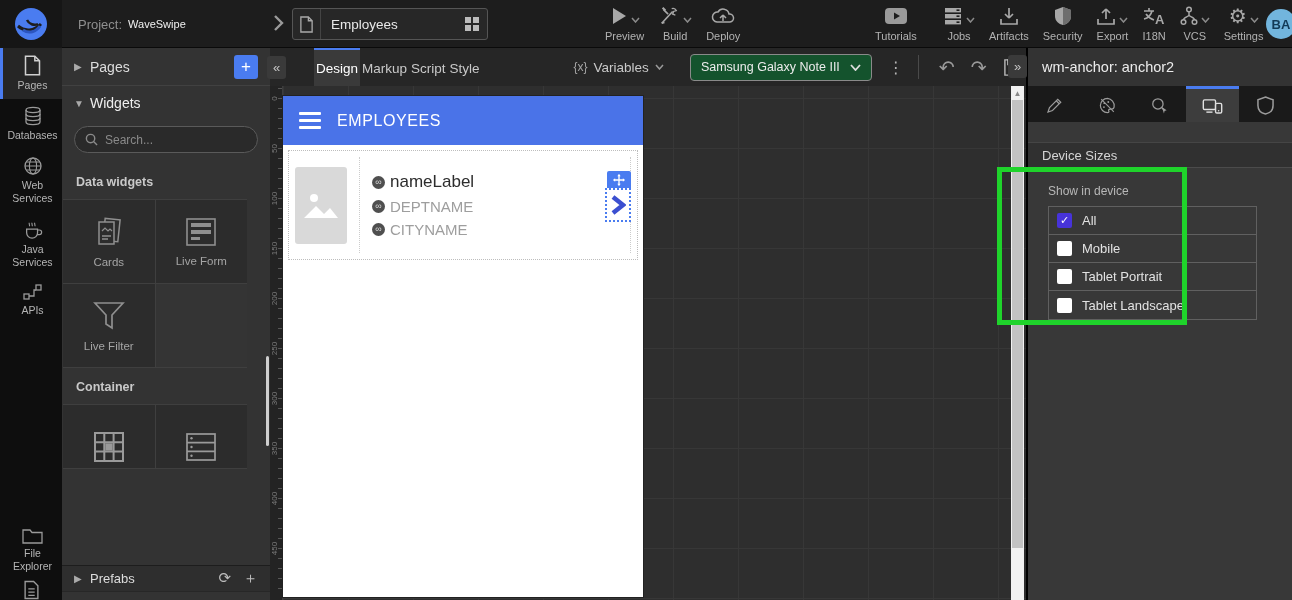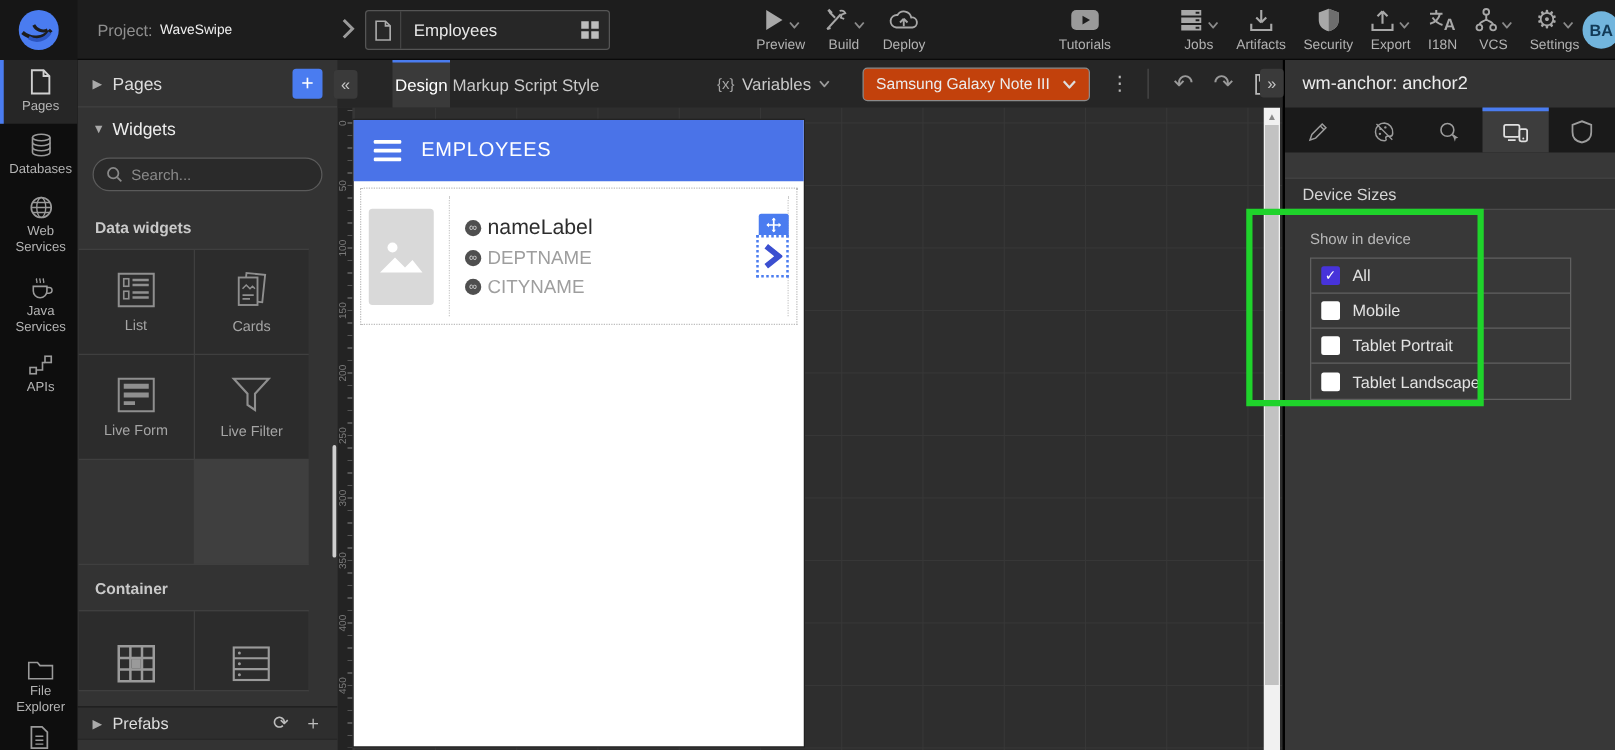--- a/index.html
+++ b/index.html
@@ -57,21 +57,21 @@
   .lp-scroll { position:absolute; right:1px; top:308px; width:3px; height:90px; background:#cfcfcf; border-radius:2px; }
 
   
   .toolbar2 { position:absolute; left:270px; top:48px; width:756px; height:38px; background:#262626; display:flex; align-items:center; z-index:15; }
   .collapse-btn { width:19px; height:23px; background:#3a3a3a; border-radius:3px; color:#c5c5c5; font-size:13px; display:flex; align-items:center; justify-content:center; margin-left:-3px; cursor:pointer; }
   .t2-tabs { display:flex; height:38px; margin-left:28px; }
   .t2-tab { padding:0 2px; display:flex; align-items:center; color:#c9c9c9; font-size:13.5px; cursor:pointer; border-top:2px solid transparent; }
   .t2-tab.active { background:#3a3a3a; color:#fff; border-top:2px solid #4a7cf0; }
   .vars-btn { margin-left:92px; display:flex; align-items:center; gap:6px; color:#c9c9c9; font-size:13.5px; cursor:pointer; }
   .vars-btn .vx { color:#a5a5a5; font-size:12px; }
-  .device-select { margin-left:26px; height:27px; min-width:168px; background:#c2410c; border:1px solid #8a8a8a; border-radius:4px; display:flex; align-items:center; padding:0 10px; gap:10px; color:#ececec; font-size:12.5px; cursor:pointer; }
+  .device-select { margin-left:26px; height:27px; min-width:168px; background:#14532d; border:1px solid #8a8a8a; border-radius:4px; display:flex; align-items:center; padding:0 10px; gap:10px; color:#ececec; font-size:12.5px; cursor:pointer; }
   .kebab { margin-left:16px; color:#b5b5b5; font-size:16px; letter-spacing:0; cursor:pointer; }
   .t2-div { width:1px; height:24px; background:#4a4a4a; margin:0 12px 0 14px; }
   .hist-btn { color:#9a9a9a; font-size:19px; padding:0 8px; cursor:pointer; }
   .save-btn { margin-left:8px; color:#b8b8b8; cursor:pointer; }
 
   
   .canvas { position:absolute; left:270px; top:86px; width:756px; height:514px; background-color:#2e2e2e;
     background-image:linear-gradient(#373737 1px, transparent 1px), linear-gradient(90deg,#373737 1px, transparent 1px);
     background-size:65px 50px; background-position:13px 12px; z-index:5; }
   .ruler { position:absolute; left:0; top:0; width:13px; height:514px; background:#232323; border-right:1px solid #3d3d3d; }
@@ -184,21 +184,21 @@
         <span class="icrow">
           <svg width="24" height="20" viewBox="0 0 24 20">
               <path d="M6 16a5 5 0 011-10 6 6 0 0111 2 4 4 0 011 8H6z" stroke="#a8a8a8" stroke-width="1.5" fill="none"></path>
               <path d="M12 15V9m0 0l-3 3m3-3l3 3" stroke="#a8a8a8" stroke-width="1.5" fill="none"></path>
             </svg>
         </span>
         <span class="lbl">Deploy</span>
       </div>
     </div>
 
-    <div class="tb-actions" style="left:840px;">
+    <div class="tb-actions" style="left:868px;">
       <div class="tb-item">
         <span class="icrow">
           <svg width="24" height="18" viewBox="0 0 24 18">
               <rect x="1" y="1" width="22" height="16" rx="4" fill="#9a9a9a"></rect>
               <path d="M10 5.5l6 3.5-6 3.5z" fill="#1d1d1d"></path>
             </svg>
         </span>
         <span class="lbl">Tutorials</span>
       </div>
     </div>
@@ -353,30 +353,20 @@
     </div>
     <div class="searchbox">
       <svg width="13" height="13" viewBox="0 0 14 14">
           <circle cx="6" cy="6" r="4.5" stroke="#8a8a8a" fill="none" stroke-width="1.5"></circle>
           <path d="M9.5 9.5L13 13" stroke="#8a8a8a" stroke-width="1.5"></path>
         </svg>
       <input type="text" placeholder="Search..." style="">
     </div>
     <div class="lp-section">Data widgets</div>
     <div class="wgrid">
-      <div class="wtile">
-        <svg width="32" height="30" viewBox="0 0 32 30">
-            <rect x="2" y="2" width="28" height="26" stroke="#8f8f8f" fill="none" stroke-width="1.6"></rect>
-            <rect x="6" y="6" width="4" height="6" stroke="#8f8f8f" fill="none" stroke-width="1.3"></rect>
-            <path d="M13 7h13M13 11h13" stroke="#8f8f8f" stroke-width="2"></path>
-            <rect x="6" y="16" width="4" height="6" stroke="#8f8f8f" fill="none" stroke-width="1.3"></rect>
-            <path d="M13 17h13M13 21h13" stroke="#8f8f8f" stroke-width="2"></path>
-          </svg>
-        <span class="wlbl">List</span>
-      </div>
       <div class="wtile">
         <svg width="32" height="32" viewBox="0 0 32 32">
             <rect x="11" y="3" width="15" height="22" stroke="#8f8f8f" fill="none" stroke-width="1.5" transform="rotate(6 18 14)"></rect>
             <rect x="6" y="6" width="15" height="22" stroke="#8f8f8f" fill="#2c2c2c" stroke-width="1.5"></rect>
             <path d="M9 15l3-3 3 3 2-2 2 2" stroke="#8f8f8f" fill="none" stroke-width="1.2"></path>
             <path d="M9 20h9M9 23h6" stroke="#8f8f8f" stroke-width="1.4"></path>
           </svg>
         <span class="wlbl">Cards</span>
       </div>
       <div class="wtile">

